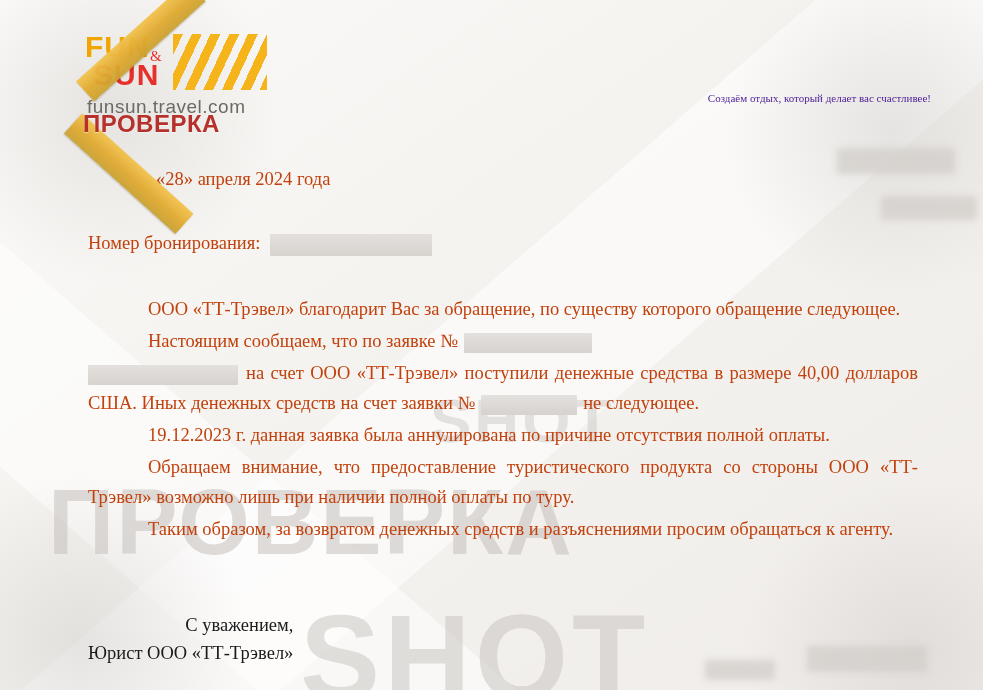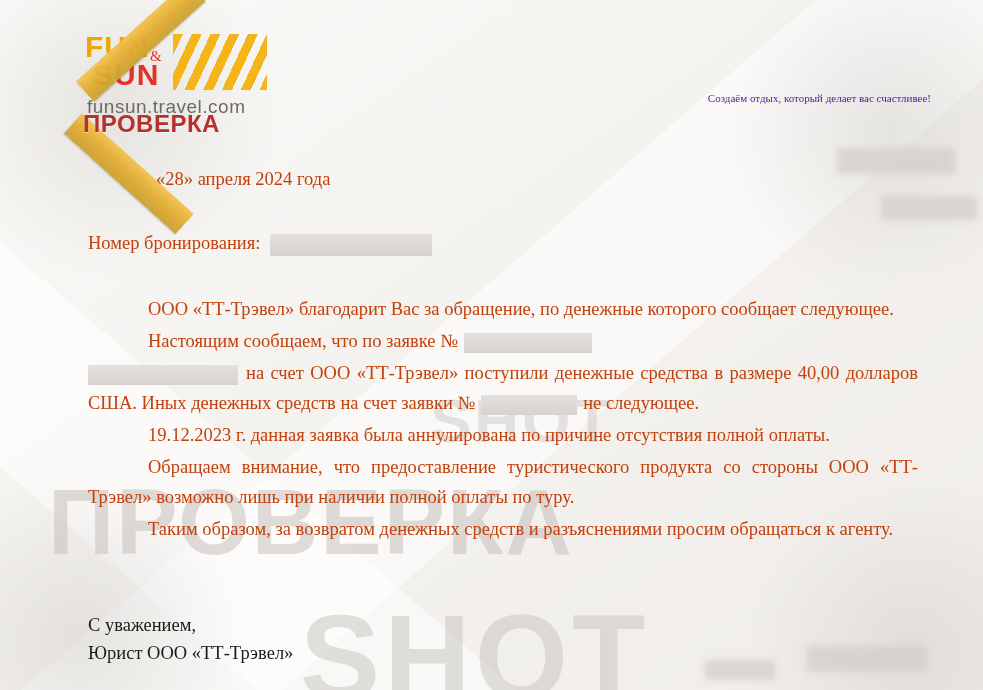--- a/index.html
+++ b/index.html
@@ -245,21 +245,21 @@
   .redact-inline-2 { width: 96px; height: 20px; margin: 0 6px; }
 
   .sign-block {
     position: absolute;
     left: 88px;
     top: 612px;
     font-size: 18.5px;
     line-height: 1.5;
     color: #1b1b1b;
   }
-  .sign-block div { white-space: nowrap; }
+  .sign-block div { white-space: nowrap; text-align: right; }
 
   
   .smudge {
     position: absolute;
     background: rgba(210,206,202,0.75);
     filter: blur(3px);
     border-radius: 2px;
   }
   .sm-1 { right: 28px; top: 148px; width: 118px; height: 26px; }
   .sm-2 { right: 6px; top: 196px; width: 96px; height: 24px; }
@@ -306,21 +306,21 @@
   <div class="smudge sm-4"></div>
 
   <div class="letter">
 
     <div class="date-line">«28» апреля 2024 года</div>
 
     <div class="booking-line">
       <span>Номер бронирования:</span><span class="redact redact-booking"></span>
     </div>
 
-    <p class="para"><span>ООО «ТТ-Трэвел» благодарит Вас за обращение, по денежные которого сообщает следующее.</span></p>
+    <p class="para"><span>ООО «ТТ-Трэвел» благодарит Вас за обращение, по существу которого обращение следующее.</span></p>
 
     <p class="para"><span>Настоящим сообщаем, что по заявке №</span><span class="redact redact-inline-1"></span></p>
 
     <p class="para no-indent"><span class="redact redact-lead"></span><span>на счет ООО «ТТ-Трэвел» поступили денежные средства в размере 40,00 долларов США. Иных денежных средств на счет заявки №</span><span class="redact redact-inline-2"></span><span>не следующее.</span></p>
 
     <p class="para"><span>19.12.2023 г. данная заявка была аннулирована по причине отсутствия полной оплаты.</span></p>
 
     <p class="para"><span>Обращаем внимание, что предоставление туристического продукта со стороны ООО «ТТ-Трэвел» возможно лишь при наличии полной оплаты по туру.</span></p>
 
     <p class="para"><span>Таким образом, за возвратом денежных средств и разъяснениями просим обращаться к агенту.</span></p>

